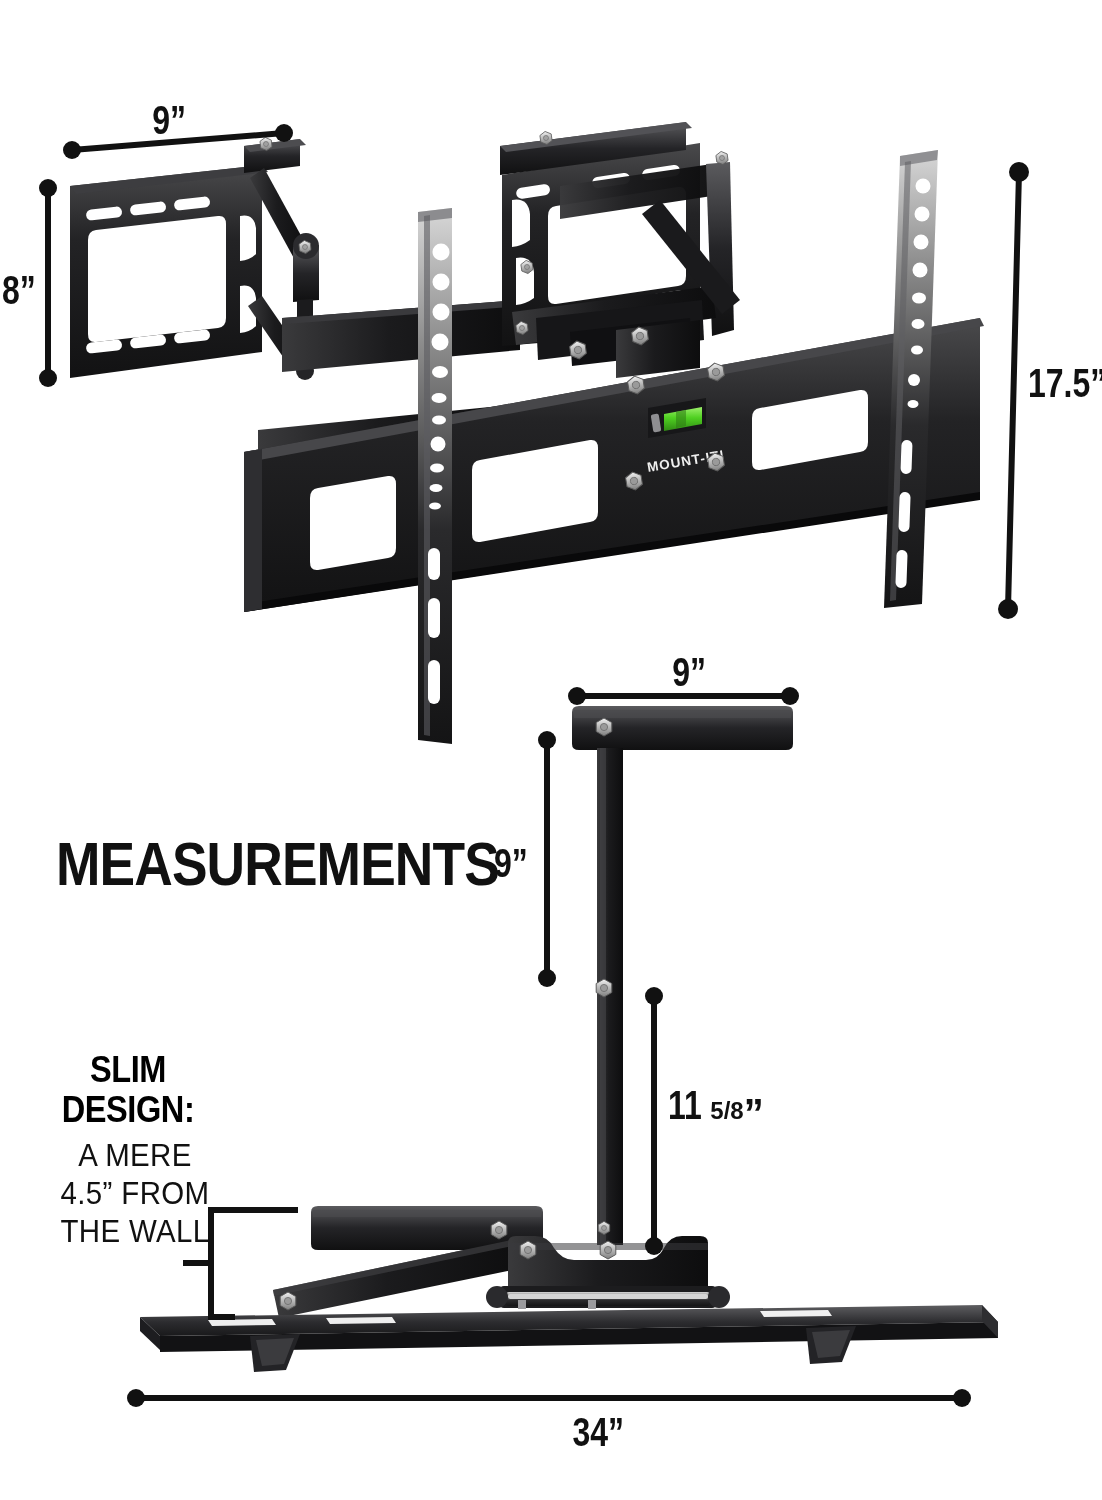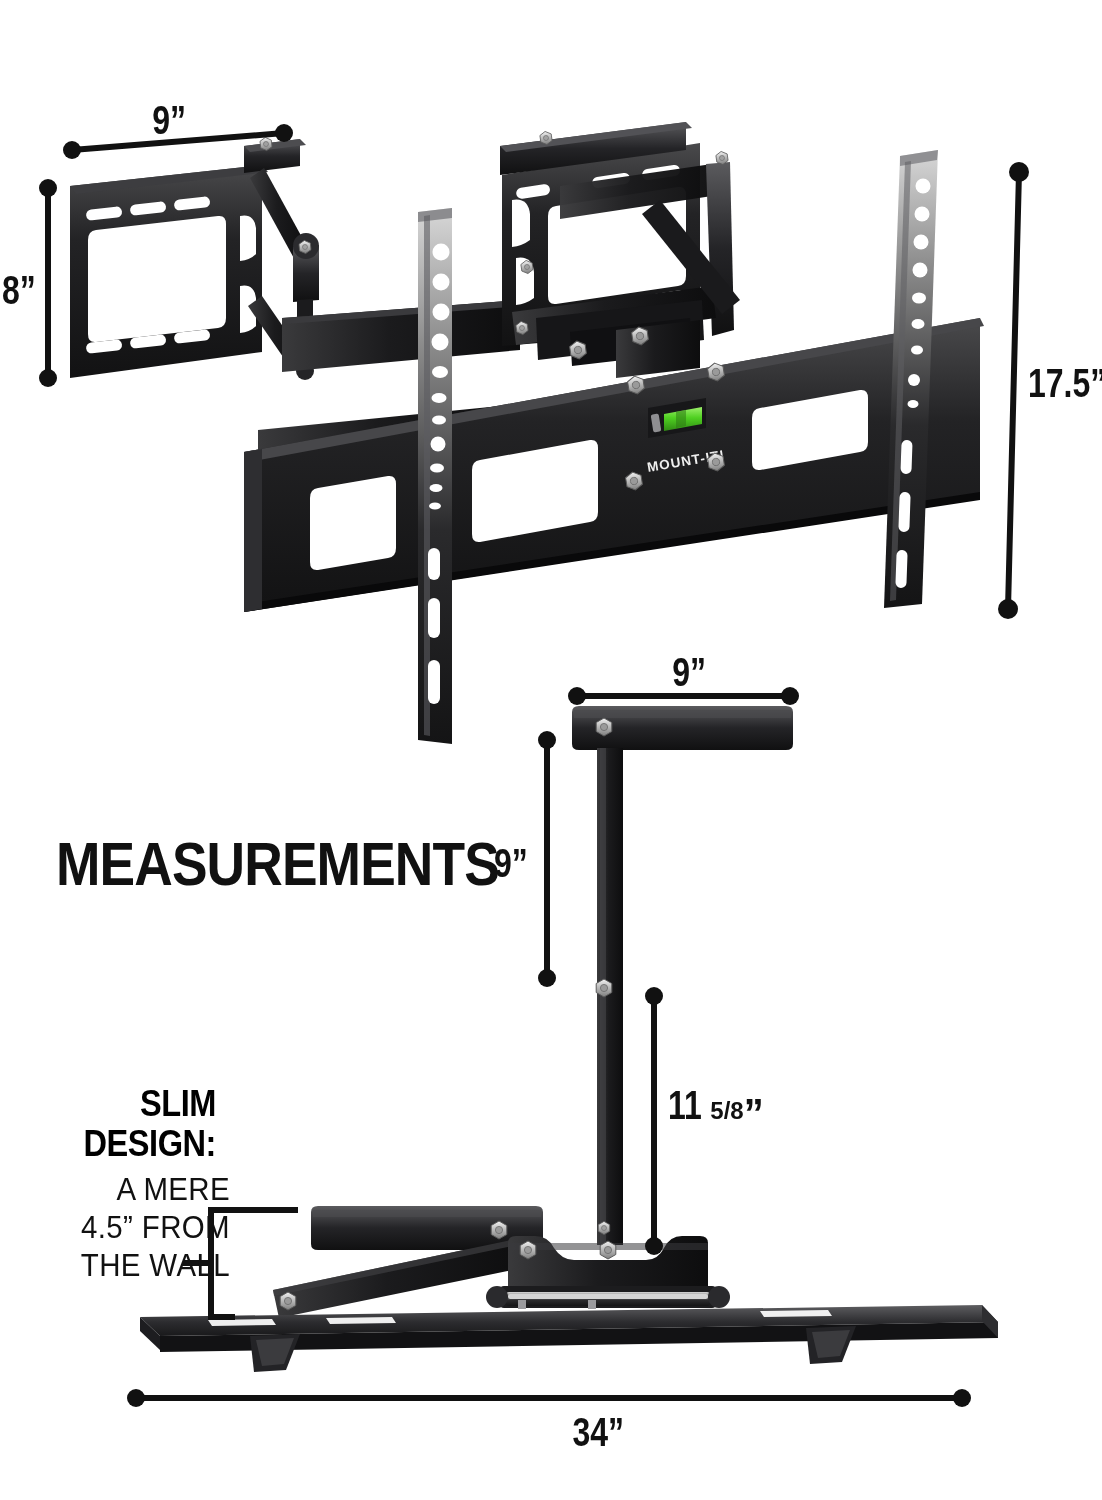--- a/index.html
+++ b/index.html
@@ -434,21 +434,21 @@
   <div class="lbl" style="left:668px; top:1085px; display:flex; align-items:flex-end; gap:0;">
     <span class="dim" style="transform:scaleX(0.80); transform-origin:left bottom;">11</span>
     <span class="frac" style="padding-bottom:2px;">5/8</span>
     <span class="quote" style="line-height:0.6;">”</span>
   </div>
 
   <div class="lbl dim ctr" style="left:566px; top:1412px;">34”</div>
 
   <div class="lbl title-measure" style="left:56px; top:833px;">MEASUREMENTS</div>
 
-  <div style="position:absolute; left:40px; top:1084px; width:200px; text-align:right;">
+  <div style="position:absolute; left:40px; top:1050px; width:200px; text-align:center;">
     <div class="slim-head">SLIM</div>
     <div class="slim-head">DESIGN:</div>
     <div class="slim-body" style="margin-top:7px;">A MERE</div>
     <div class="slim-body">4.5” FROM</div>
     <div class="slim-body">THE WALL</div>
   </div>
 
 </div>
 
 </body></html>

